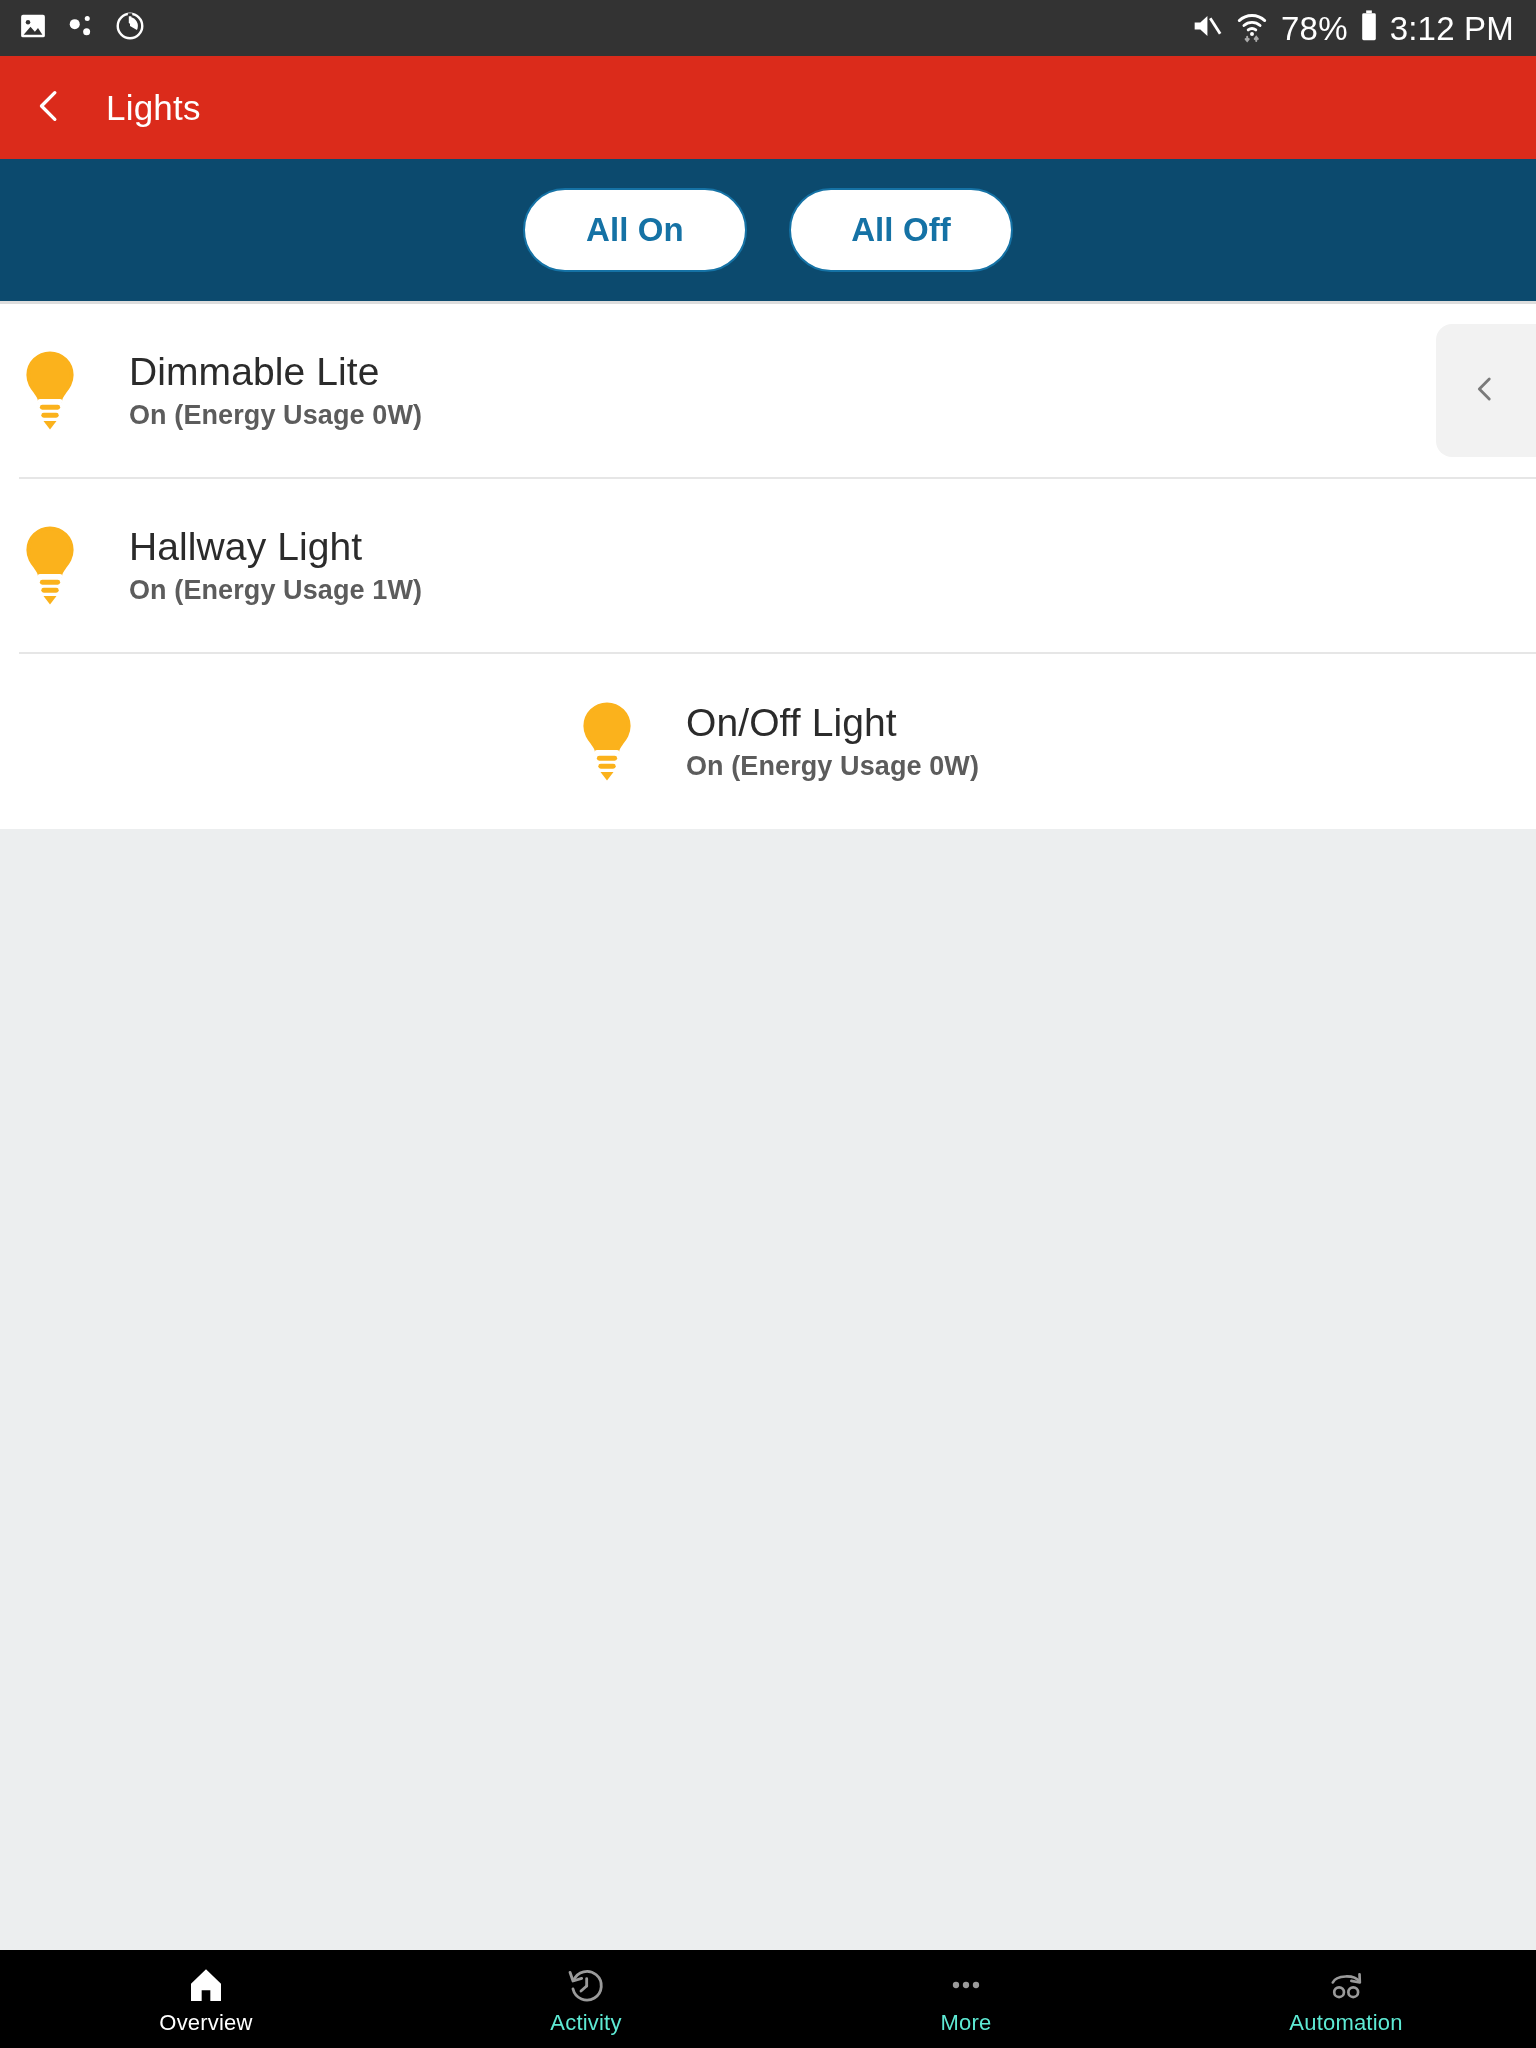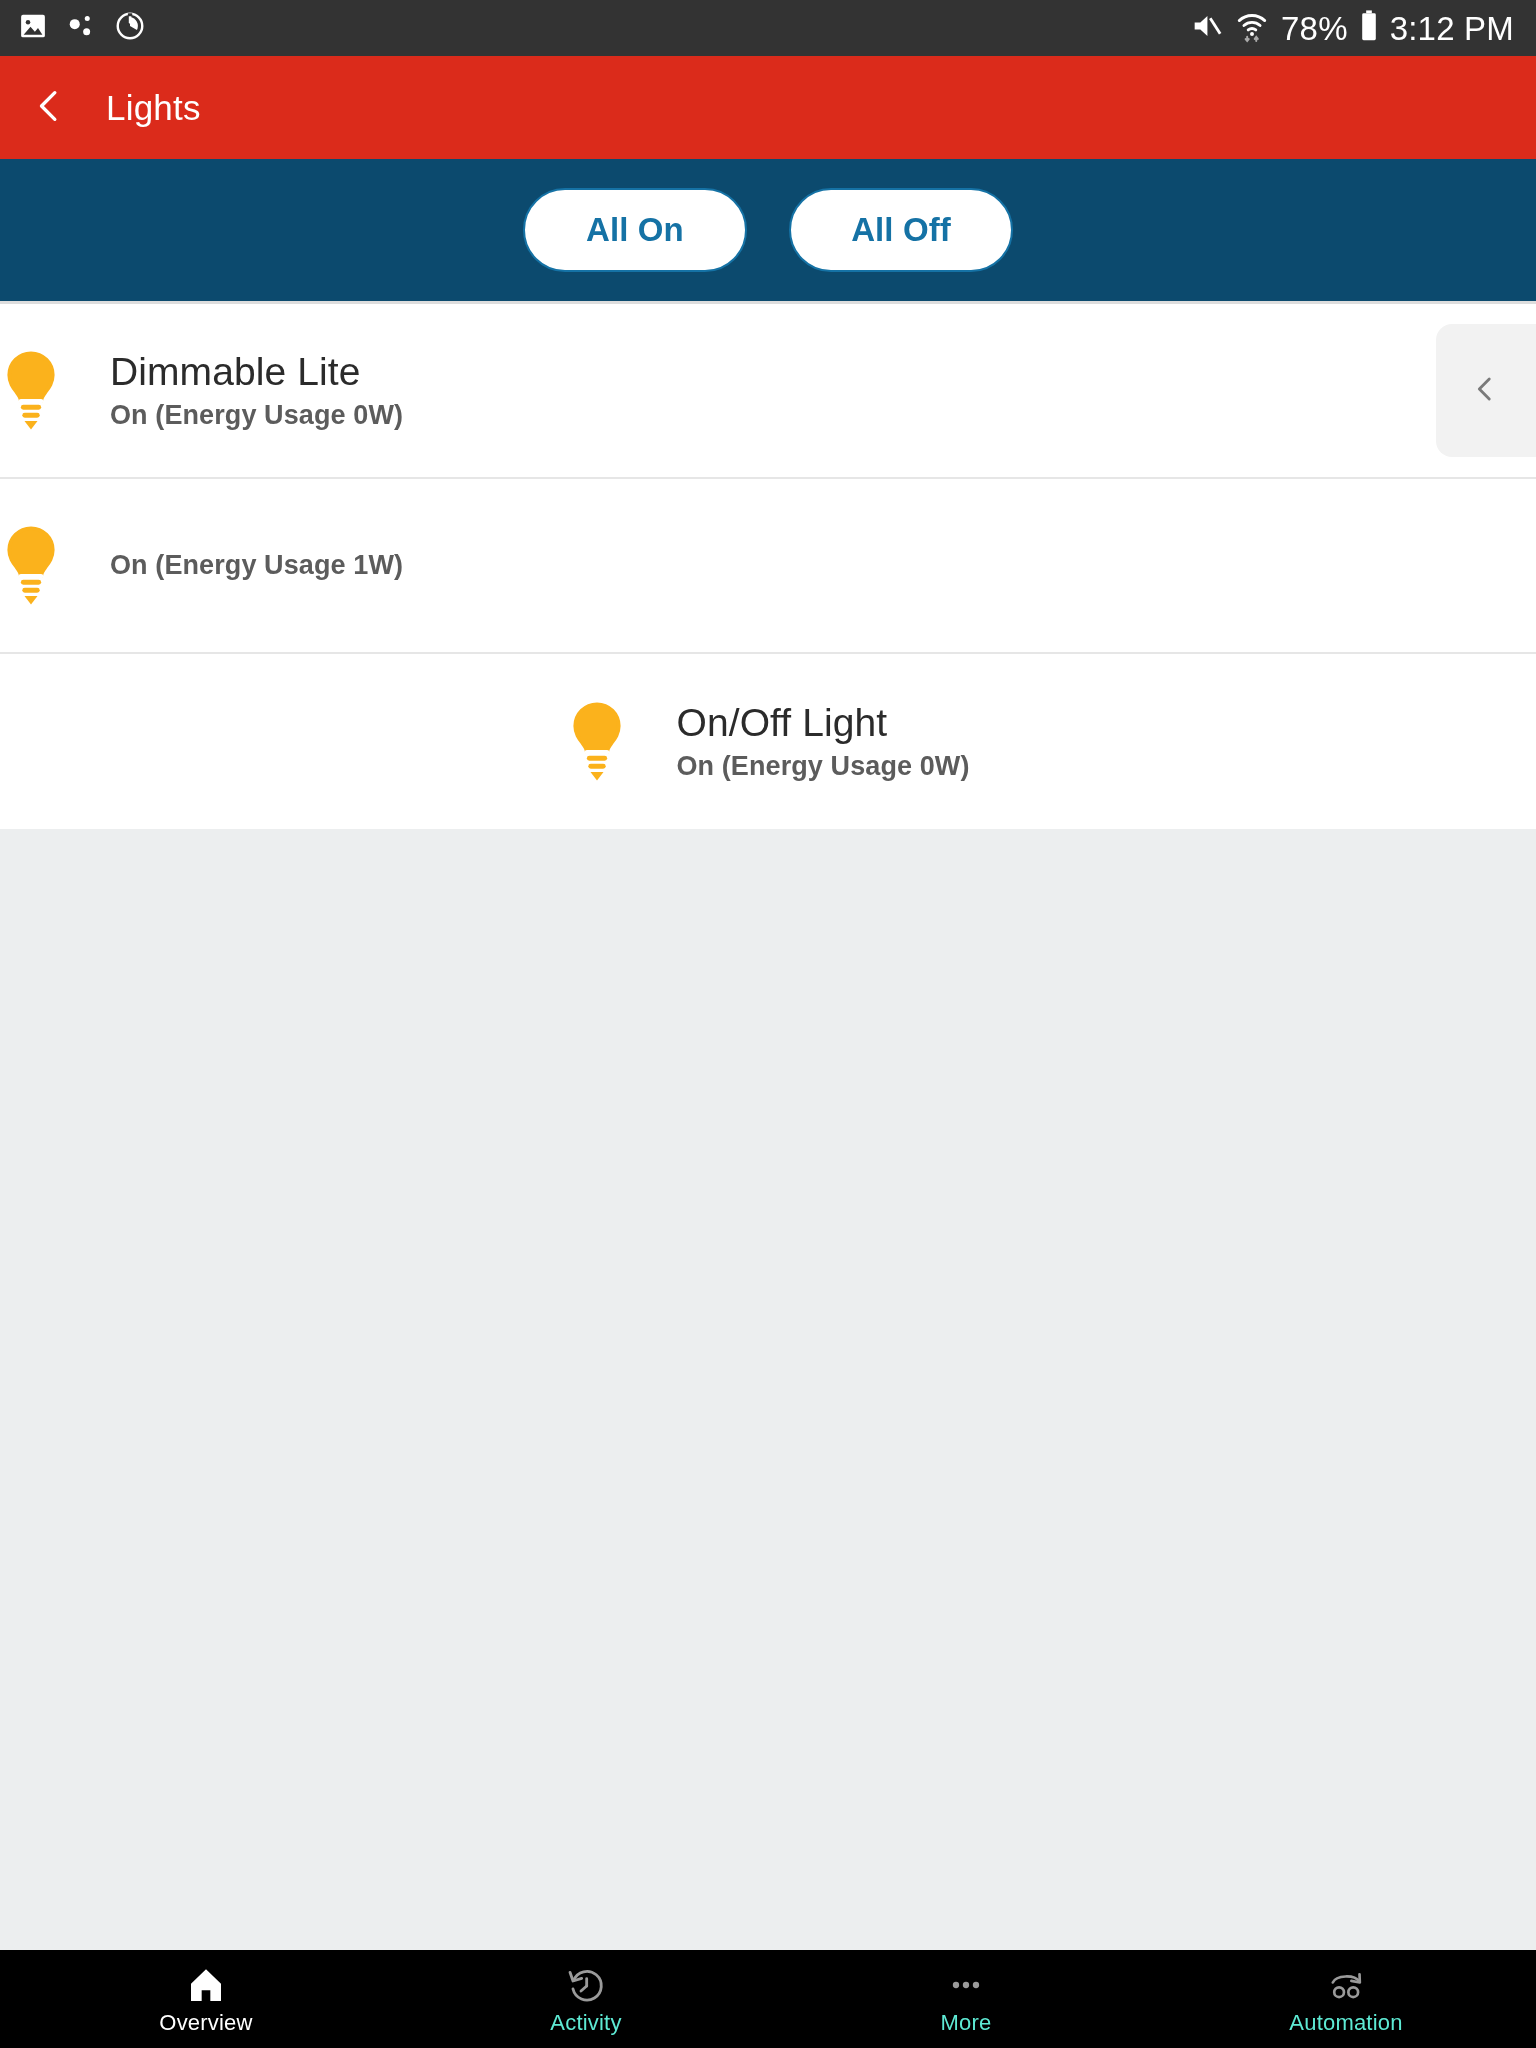--- a/index.html
+++ b/index.html
@@ -112,20 +112,21 @@
   }
   .device-row {
     position: relative;
     height: 175px;
     background: #FFFFFF;
     border-bottom: 2px solid #E6E6E6;
     display: flex;
     align-items: center;
     overflow: hidden;
     cursor: pointer;
+    margin-left: 19px;
   }
   .device-row:last-child { border-bottom: none; justify-content: center; }
 
   .bulb-wrap {
     width: 62px;
     height: 90px;
     display: flex;
     align-items: center;
     justify-content: center;
     flex: 0 0 auto;
@@ -309,20 +310,21 @@
       <div class="bulb-wrap">
         <svg width="58" height="84" viewBox="0 0 40 58">
           <path d="M20 3 C11.7 3 5 9.7 5 18 C5 23.2 7.6 26.6 10 29.8 C11.6 31.9 13 33.7 13 36 L27 36 C27 33.7 28.4 31.9 30 29.8 C32.4 26.6 35 23.2 35 18 C35 9.7 28.3 3 20 3 Z" fill="#FBB21C" stroke="#FBB21C" stroke-width="2.6" stroke-linejoin="round"></path>
           <path d="M13 36 L27 36" stroke="#FFFFFF" stroke-width="3" stroke-linecap="round"></path>
           <rect x="13" y="38.5" width="14" height="3.4" rx="1.7" fill="#FBB21C"></rect>
           <rect x="14" y="44" width="12" height="3.4" rx="1.7" fill="#FBB21C"></rect>
           <path d="M15.5 49.8 L24.5 49.8 L20 55.5 Z" fill="#FBB21C"></path>
         </svg>
       </div>
       <div class="device-text">
+        <div class="device-name">Hallway Light</div>
         <div class="device-status">On (Energy Usage 1W)</div>
       </div>
     </div>
 
 
     <div class="device-row">
       <div class="bulb-wrap">
         <svg width="58" height="84" viewBox="0 0 40 58">
           <path d="M20 3 C11.7 3 5 9.7 5 18 C5 23.2 7.6 26.6 10 29.8 C11.6 31.9 13 33.7 13 36 L27 36 C27 33.7 28.4 31.9 30 29.8 C32.4 26.6 35 23.2 35 18 C35 9.7 28.3 3 20 3 Z" fill="#FBB21C" stroke="#FBB21C" stroke-width="2.6" stroke-linejoin="round"></path>
           <path d="M13 36 L27 36" stroke="#FFFFFF" stroke-width="3" stroke-linecap="round"></path>

